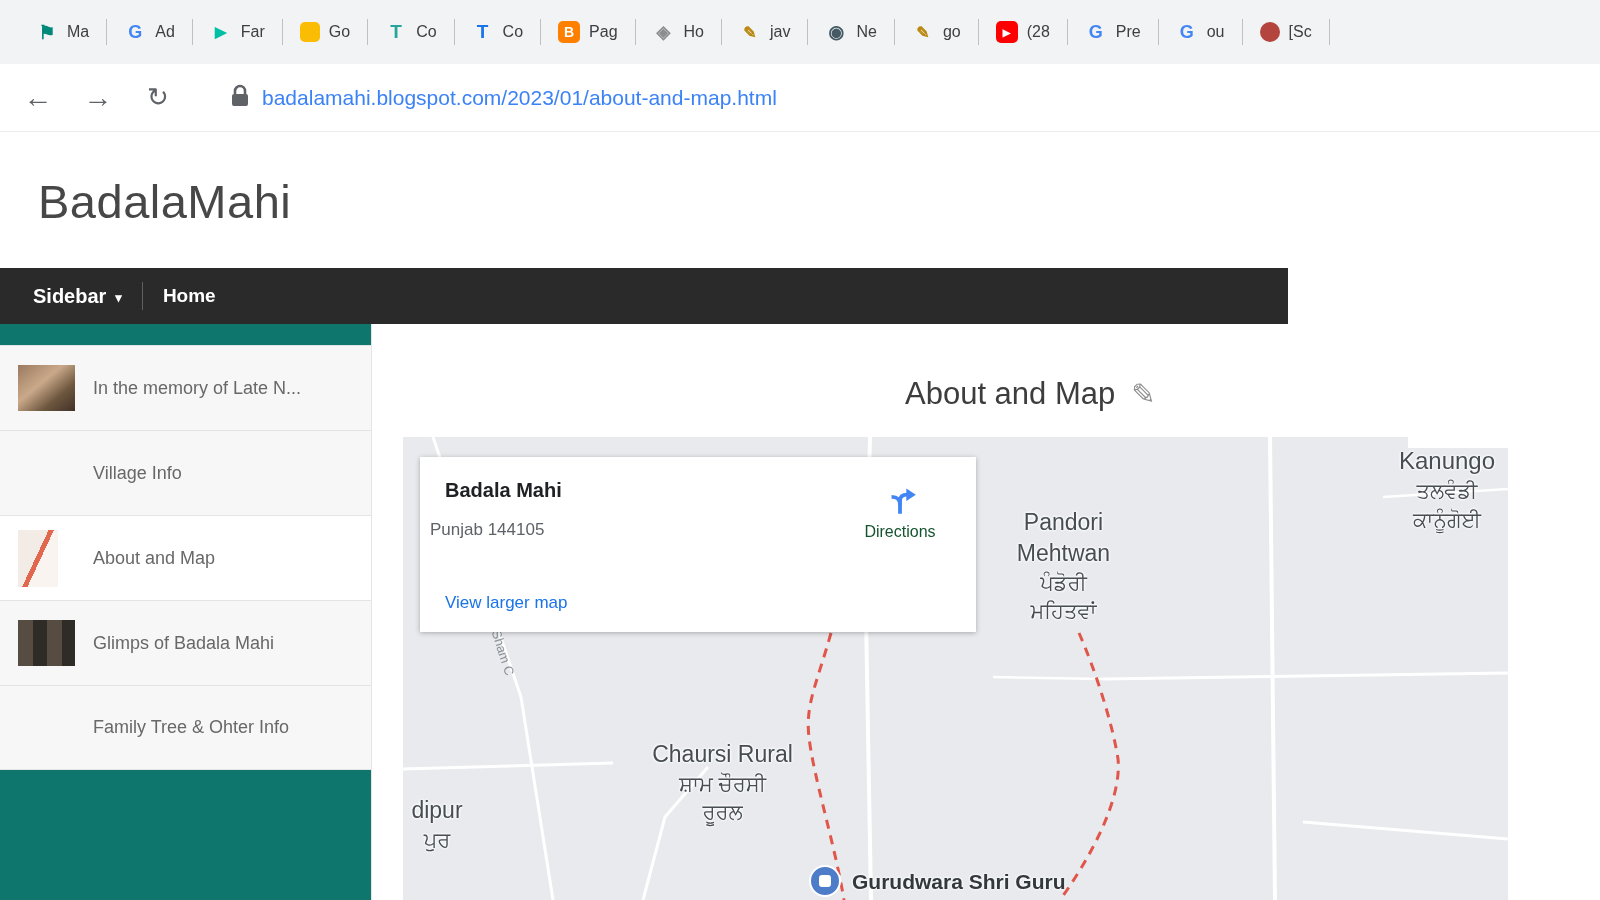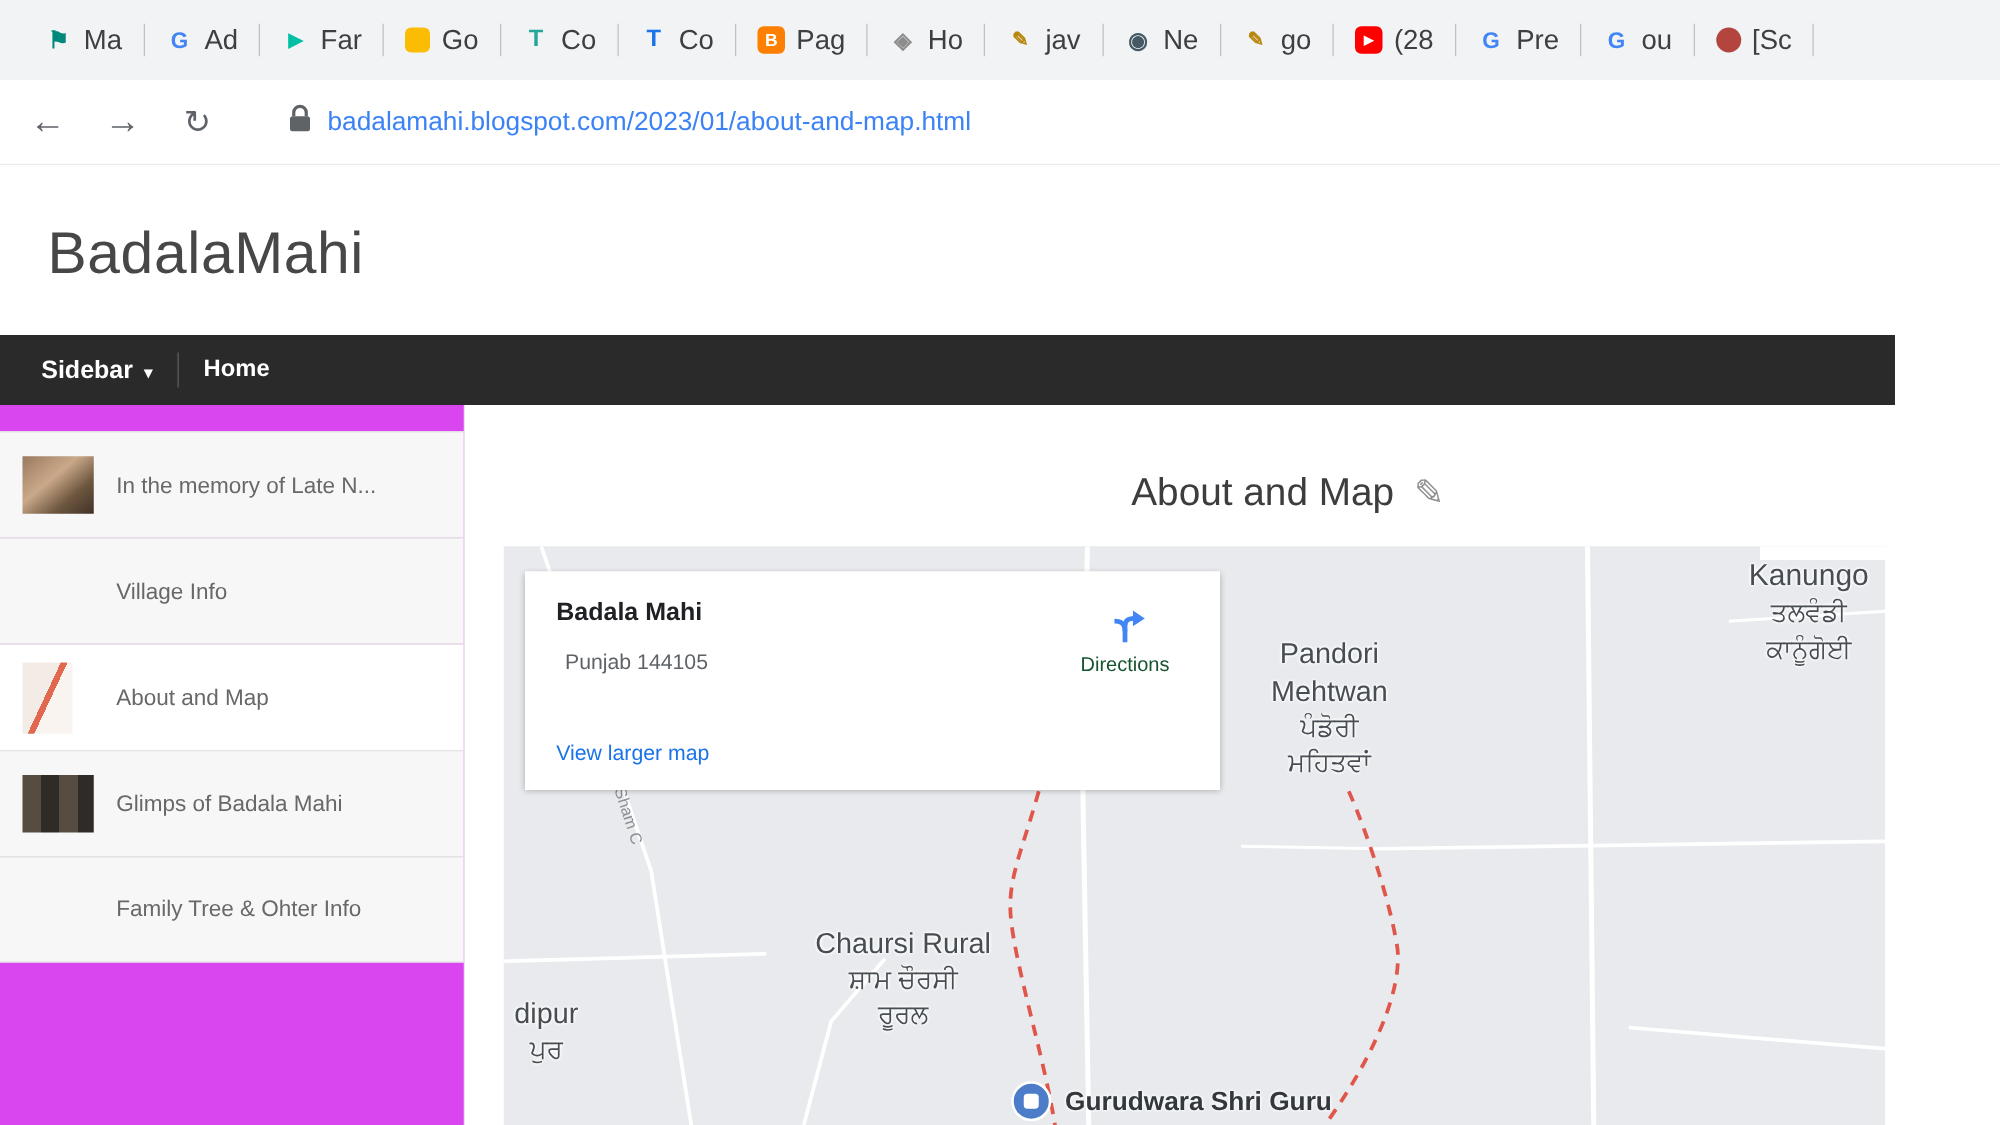--- a/index.html
+++ b/index.html
@@ -9,21 +9,21 @@
     font-family:"Liberation Sans", sans-serif;
   }
 
   
   .bookmarks-bar{
     position:absolute; top:0; left:0; width:1600px; height:64px;
     background:#f1f3f4; display:flex; align-items:center; padding:0 6px 0 24px;
     overflow:hidden;
   }
   .bm-item{ display:flex; align-items:center; gap:9px; padding:0 12px; height:40px; border-radius:6px; cursor:pointer; flex:none;}
-  .bm-label{ font-size:22px; color:#3c4043; white-space:nowrap; }
+  .bm-label{ font-size:16px; color:#3c4043; white-space:nowrap; }
   .bm-sep{ width:1px; height:26px; background:#bdc1c6; margin:0 5px; flex:none; }
   .bm-ico{ width:22px; height:22px; flex:none; display:flex; align-items:center; justify-content:center; font-weight:700; border-radius:4px; }
   .ic-flag{ color:#00897b; font-size:19px; }
   .ic-g{ color:#4285f4; font-size:18px; }
   .ic-play{ color:#00bfa5; font-size:15px; }
   .ic-yellow{ width:20px; height:20px; background:#fbbc04; border-radius:5px; }
   .ic-tteal{ color:#26a69a; font-size:19px; }
   .ic-tblue{ color:#1a73e8; font-size:19px; }
   .ic-blogger{ background:#ff8000; color:#fff; font-size:14px; border-radius:5px; }
   .ic-diamond{ color:#8d8d8d; font-size:18px; }
@@ -46,32 +46,32 @@
   .url-text{ font-size:21px; color:#3b82f6; }
 
   
   .site-title{
     position:absolute; top:174px; left:38px;
     font-size:47px; color:#474747; letter-spacing:0.5px; cursor:pointer;
   }
 
   
   .dark-nav{
-    position:absolute; top:268px; left:0; width:1516px; height:56px;
+    position:absolute; top:268px; left:0; width:1288px; height:56px;
     background:#2a2a2a; display:flex; align-items:center; color:#fff;
   }
   .sidebar-toggle{ display:flex; align-items:center; gap:9px; margin-left:33px; font-size:20px; font-weight:700; cursor:pointer; }
   .caret{ font-size:13px; margin-top:3px; }
   .nav-divider{ width:1px; height:28px; background:#5f5f5f; margin:0 20px; }
   .home-link{ font-size:19px; font-weight:700; color:#fff; cursor:pointer; }
 
   
   .sidebar{
     position:absolute; top:324px; left:0; width:372px; height:576px;
-    background:#d946ef; border-right:1px solid #e5e5e5; padding-top:21px;
+    background:#0f766e; border-right:1px solid #e5e5e5; padding-top:21px;
   }
   .sb-item{
     height:85px; display:flex; align-items:center; padding-left:18px;
     border-top:1px solid #e4e4e4; cursor:pointer; background:#f7f7f7;
   }
   .sb-item:last-child{ border-bottom:1px solid #e4e4e4;text-align:center; }
   .sb-item.selected{ background:#fff; }
   .thumb-wrap{ width:57px; flex:none; display:flex; }
   .sb-spacer{ width:57px; flex:none; }
   .sb-label{ font-size:18px; color:#686868; margin-left:18px; white-space:nowrap; }
@@ -90,21 +90,21 @@
     background:#e8eaed; overflow:hidden; cursor:grab;
   }
   .map-svg{ position:absolute; left:0; top:0; }
   .map-topright{ position:absolute; right:0; top:0; width:100px; height:11px; background:#fff; }
 
   .map-card{
     position:absolute; left:17px; top:20px; width:556px; height:175px;
     background:#fff; box-shadow:0 1px 5px rgba(0,0,0,.28);
   }
   .mc-title{ position:absolute; left:25px; top:22px; font-size:20px; font-weight:700; color:#202124; }
-  .mc-sub{ position:absolute; left:32px; top:63px; font-size:17px; color:#5f6368; }
+  .mc-sub{ position:absolute; left:10px; top:63px; font-size:17px; color:#5f6368; }
   .mc-dir{ position:absolute; right:18px; top:24px; width:116px; text-align:center; cursor:pointer; }
   .mc-dir-label{ font-size:16px; color:#14532d; margin-top:0; }
   .mc-view{ position:absolute; left:25px; top:136px; font-size:17px; color:#1a73e8; cursor:pointer; }
 
   .map-label{
     position:absolute; text-align:center; color:#474d52; font-size:23px; line-height:1.35;
     text-shadow:0 0 3px #fff, 0 0 3px #fff, 0 0 3px #fff;
   }
   .map-label .pa{ font-size:21px; }
   .lbl-kanungo{ left:964px; top:8px; width:160px; font-size:24px; }

